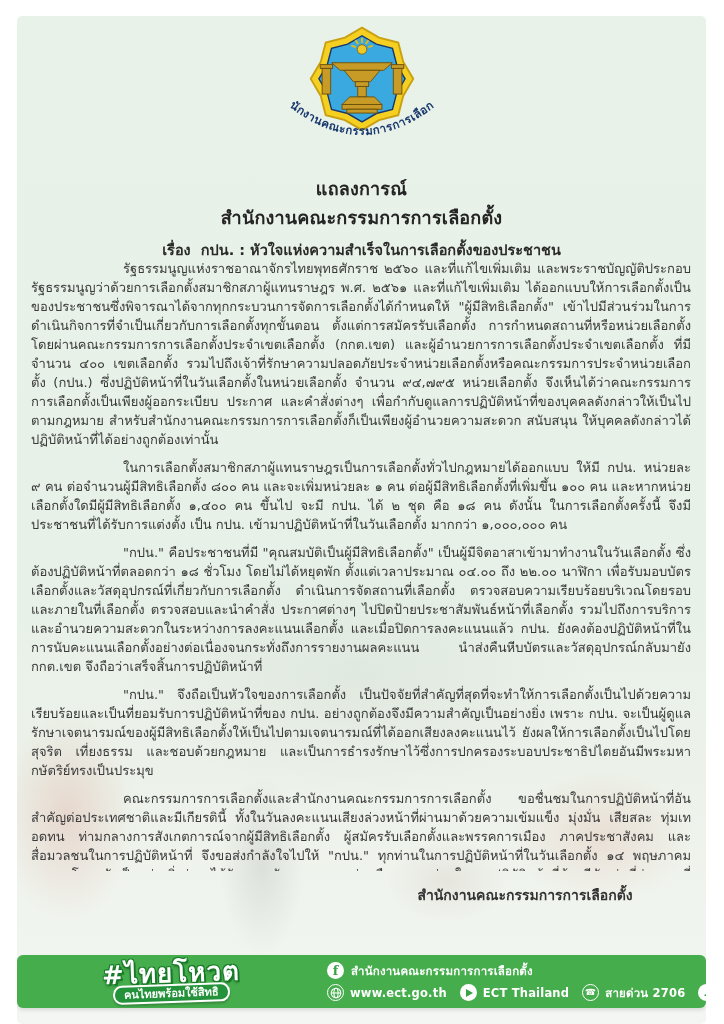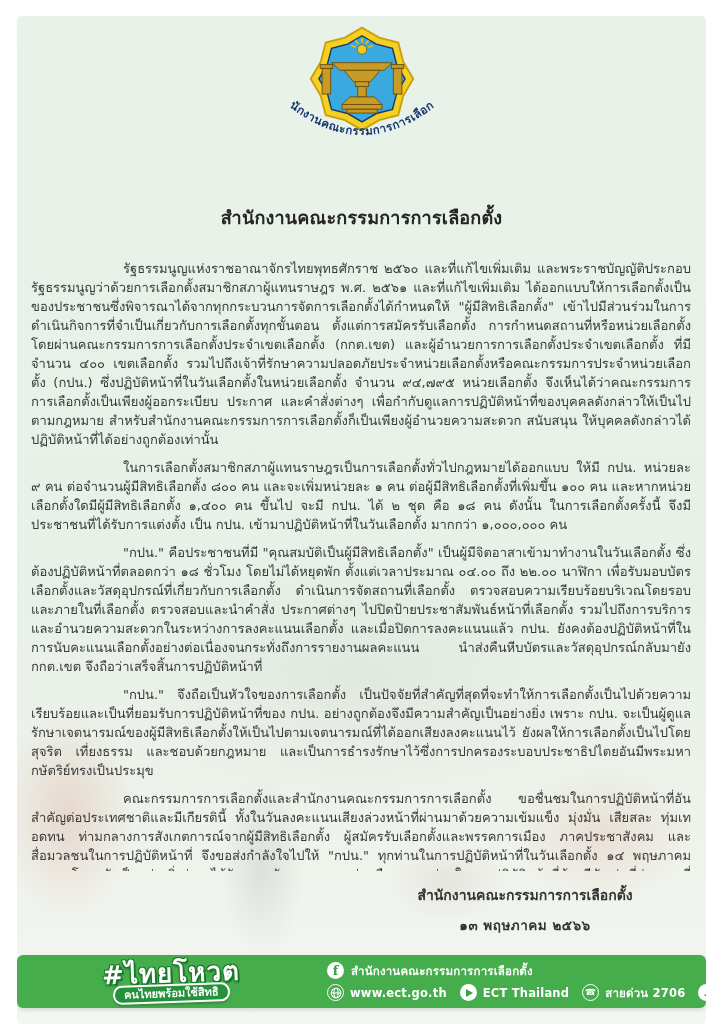--- a/index.html
+++ b/index.html
@@ -114,33 +114,34 @@
         <path d="M87,81 L113,81 L121,89 L79,89 Z"></path>
         <rect x="79" y="89" width="42" height="5"></rect>
         <rect x="84" y="94" width="32" height="4"></rect>
       </g>
       <text font-size="12" font-weight="bold" fill="#17376e" letter-spacing="0.5">
         <textPath href="#emblem-arc" startOffset="50%" text-anchor="middle">สำนักงานคณะกรรมการการเลือกตั้ง</textPath>
       </text>
     </svg>
   </div>
 
+  <div class="h1">แถลงการณ์</div>
   <div class="h2">สำนักงานคณะกรรมการการเลือกตั้ง</div>
+  <div class="subject">เรื่อง&nbsp;&nbsp;กปน. : หัวใจแห่งความสำเร็จในการเลือกตั้งของประชาชน</div>
 
   <div class="body-text">
     <p>รัฐธรรมนูญแห่งราชอาณาจักรไทยพุทธศักราช ๒๕๖๐ และที่แก้ไขเพิ่มเติม และพระราชบัญญัติประกอบรัฐธรรมนูญว่าด้วยการเลือกตั้งสมาชิกสภาผู้แทนราษฎร พ.ศ. ๒๕๖๑ และที่แก้ไขเพิ่มเติม ได้ออกแบบให้การเลือกตั้งเป็นของประชาชนซึ่งพิจารณาได้จากทุกกระบวนการจัดการเลือกตั้งได้กำหนดให้ "ผู้มีสิทธิเลือกตั้ง" เข้าไปมีส่วนร่วมในการดำเนินกิจการที่จำเป็นเกี่ยวกับการเลือกตั้งทุกขั้นตอน ตั้งแต่การสมัครรับเลือกตั้ง การกำหนดสถานที่หรือหน่วยเลือกตั้ง โดยผ่านคณะกรรมการการเลือกตั้งประจำเขตเลือกตั้ง (กกต.เขต) และผู้อำนวยการการเลือกตั้งประจำเขตเลือกตั้ง ที่มีจำนวน ๔๐๐ เขตเลือกตั้ง รวมไปถึงเจ้าที่รักษาความปลอดภัยประจำหน่วยเลือกตั้งหรือคณะกรรมการประจำหน่วยเลือกตั้ง (กปน.) ซึ่งปฏิบัติหน้าที่ในวันเลือกตั้งในหน่วยเลือกตั้ง จำนวน ๙๔,๗๙๕ หน่วยเลือกตั้ง จึงเห็นได้ว่าคณะกรรมการการเลือกตั้งเป็นเพียงผู้ออกระเบียบ ประกาศ และคำสั่งต่างๆ เพื่อกำกับดูแลการปฏิบัติหน้าที่ของบุคคลดังกล่าวให้เป็นไปตามกฎหมาย สำหรับสำนักงานคณะกรรมการการเลือกตั้งก็เป็นเพียงผู้อำนวยความสะดวก สนับสนุน ให้บุคคลดังกล่าวได้ปฏิบัติหน้าที่ได้อย่างถูกต้องเท่านั้น</p>
     <p>ในการเลือกตั้งสมาชิกสภาผู้แทนราษฎรเป็นการเลือกตั้งทั่วไปกฎหมายได้ออกแบบ ให้มี กปน. หน่วยละ ๙ คน ต่อจำนวนผู้มีสิทธิเลือกตั้ง ๘๐๐ คน และจะเพิ่มหน่วยละ ๑ คน ต่อผู้มีสิทธิเลือกตั้งที่เพิ่มขึ้น ๑๐๐ คน และหากหน่วยเลือกตั้งใดมีผู้มีสิทธิเลือกตั้ง ๑,๔๐๐ คน ขึ้นไป จะมี กปน. ได้ ๒ ชุด คือ ๑๘ คน ดังนั้น ในการเลือกตั้งครั้งนี้ จึงมีประชาชนที่ได้รับการแต่งตั้ง เป็น กปน. เข้ามาปฏิบัติหน้าที่ในวันเลือกตั้ง มากกว่า ๑,๐๐๐,๐๐๐ คน</p>
     <p>"กปน." คือประชาชนที่มี "คุณสมบัติเป็นผู้มีสิทธิเลือกตั้ง" เป็นผู้มีจิตอาสาเข้ามาทำงานในวันเลือกตั้ง ซึ่งต้องปฏิบัติหน้าที่ตลอดกว่า ๑๘ ชั่วโมง โดยไม่ได้หยุดพัก ตั้งแต่เวลาประมาณ ๐๔.๐๐ ถึง ๒๒.๐๐ นาฬิกา เพื่อรับมอบบัตรเลือกตั้งและวัสดุอุปกรณ์ที่เกี่ยวกับการเลือกตั้ง ดำเนินการจัดสถานที่เลือกตั้ง ตรวจสอบความเรียบร้อยบริเวณโดยรอบและภายในที่เลือกตั้ง ตรวจสอบและนำคำสั่ง ประกาศต่างๆ ไปปิดป้ายประชาสัมพันธ์หน้าที่เลือกตั้ง รวมไปถึงการบริการและอำนวยความสะดวกในระหว่างการลงคะแนนเลือกตั้ง และเมื่อปิดการลงคะแนนแล้ว กปน. ยังคงต้องปฏิบัติหน้าที่ในการนับคะแนนเลือกตั้งอย่างต่อเนื่องจนกระทั่งถึงการรายงานผลคะแนน นำส่งคืนหีบบัตรและวัสดุอุปกรณ์กลับมายัง กกต.เขต จึงถือว่าเสร็จสิ้นการปฏิบัติหน้าที่</p>
     <p>"กปน." จึงถือเป็นหัวใจของการเลือกตั้ง เป็นปัจจัยที่สำคัญที่สุดที่จะทำให้การเลือกตั้งเป็นไปด้วยความเรียบร้อยและเป็นที่ยอมรับการปฏิบัติหน้าที่ของ กปน. อย่างถูกต้องจึงมีความสำคัญเป็นอย่างยิ่ง เพราะ กปน. จะเป็นผู้ดูแลรักษาเจตนารมณ์ของผู้มีสิทธิเลือกตั้งให้เป็นไปตามเจตนารมณ์ที่ได้ออกเสียงลงคะแนนไว้ ยังผลให้การเลือกตั้งเป็นไปโดยสุจริต เที่ยงธรรม และชอบด้วยกฎหมาย และเป็นการธำรงรักษาไว้ซึ่งการปกครองระบอบประชาธิปไตยอันมีพระมหากษัตริย์ทรงเป็นประมุข</p>
     <p>คณะกรรมการการเลือกตั้งและสำนักงานคณะกรรมการการเลือกตั้ง ขอชื่นชมในการปฏิบัติหน้าที่อันสำคัญต่อประเทศชาติและมีเกียรตินี้ ทั้งในวันลงคะแนนเสียงล่วงหน้าที่ผ่านมาด้วยความเข้มแข็ง มุ่งมั่น เสียสละ ทุ่มเท อดทน ท่ามกลางการสังเกตการณ์จากผู้มีสิทธิเลือกตั้ง ผู้สมัครรับเลือกตั้งและพรรคการเมือง ภาคประชาสังคม และสื่อมวลชนในการปฏิบัติหน้าที่ จึงขอส่งกำลังใจไปให้ "กปน." ทุกท่านในการปฏิบัติหน้าที่ในวันเลือกตั้ง ๑๔ พฤษภาคม ๒๕๖๖ โดยหวังเป็นอย่างยิ่งว่าจะได้รับการสนับสนุน ความร่วมมือจากทุกท่านในการปฏิบัติหน้าที่ด้วยดีดังเช่นที่ผ่านมา ที่จะยังผลให้การเลือกตั้งสมาชิกสภาผู้แทนราษฎรครั้งนี้เป็นไปด้วยความเรียบร้อยสมดังเจตนารมณ์ของรัฐธรรมนูญแห่งราชอาณาจักรไทยที่ให้การเลือกตั้งเป็นของประชาชน โดยประชาชน เพื่อประชาชน อย่างแท้จริง</p>
   </div>
 
   <div class="signature">
     <div class="sig-org">สำนักงานคณะกรรมการการเลือกตั้ง</div>
-    <div class="sig-date">๑๓ พฤษภาคม ๒๕๖๖</div>
   </div>
 
   <div class="footer">
     <div class="camp">
       <div class="hashtag">#ไทยโหวต</div>
       <div class="tagline">คนไทยพร้อมใช้สิทธิ</div>
     </div>
     <div class="divider"></div>
     <div class="social">
       <div class="row">

